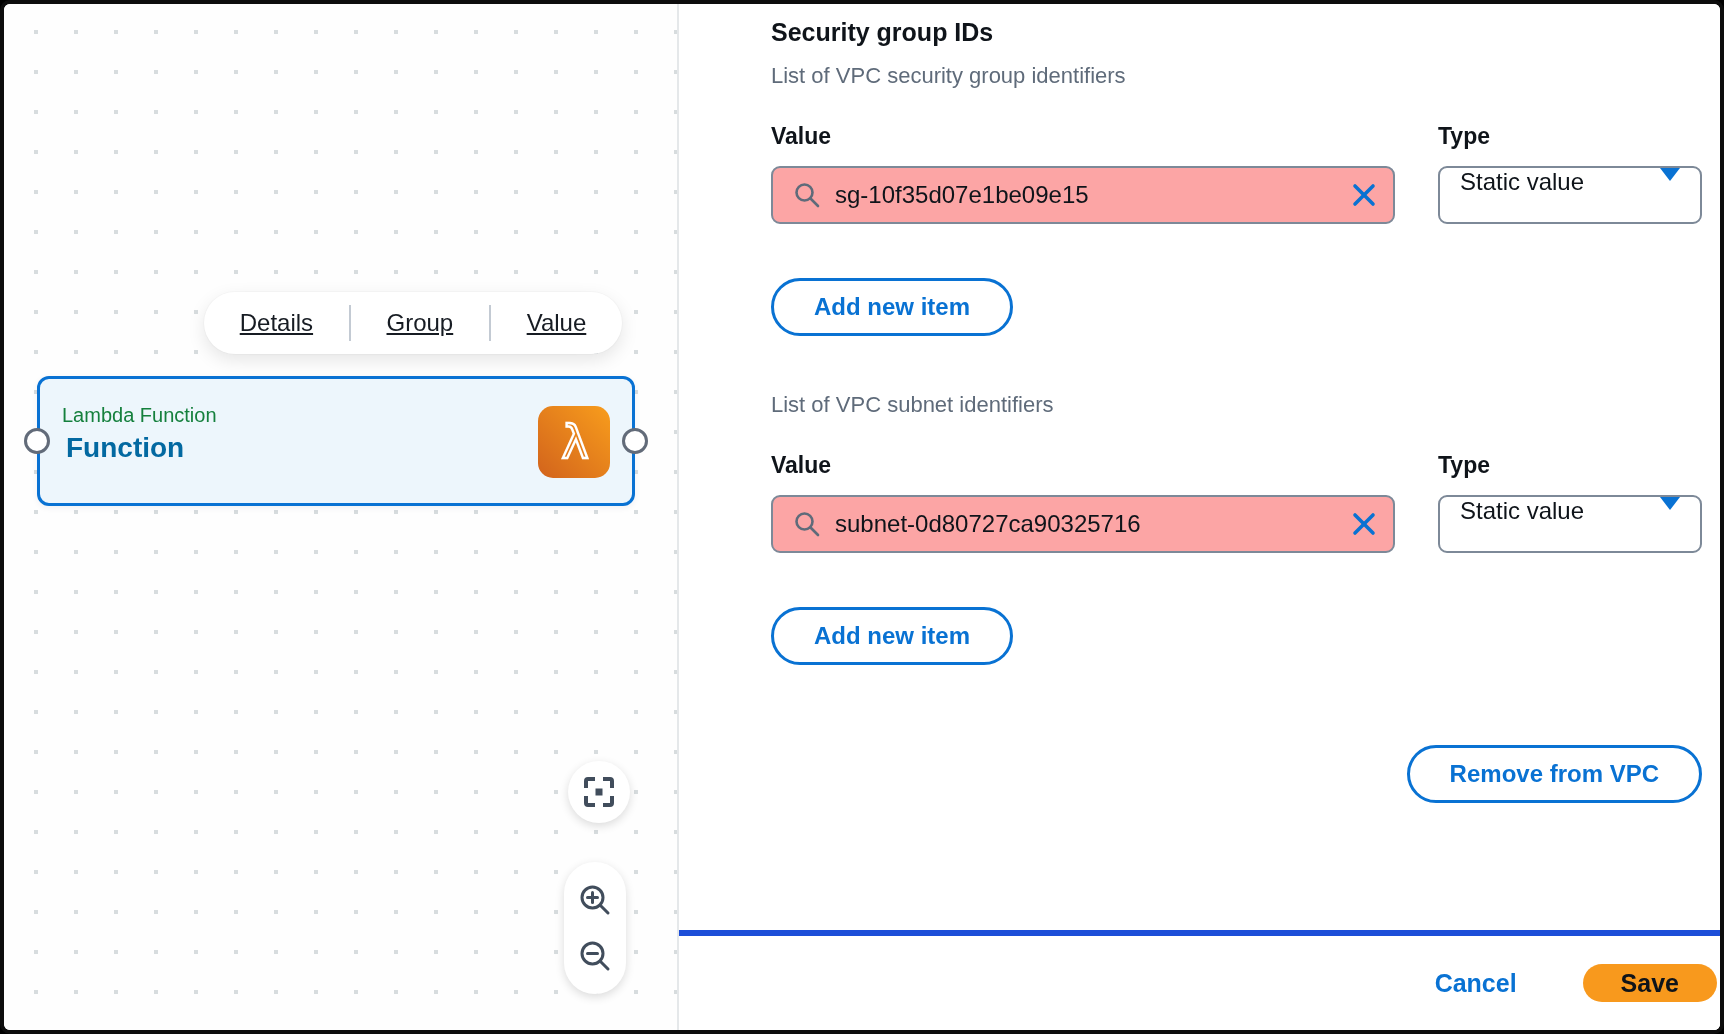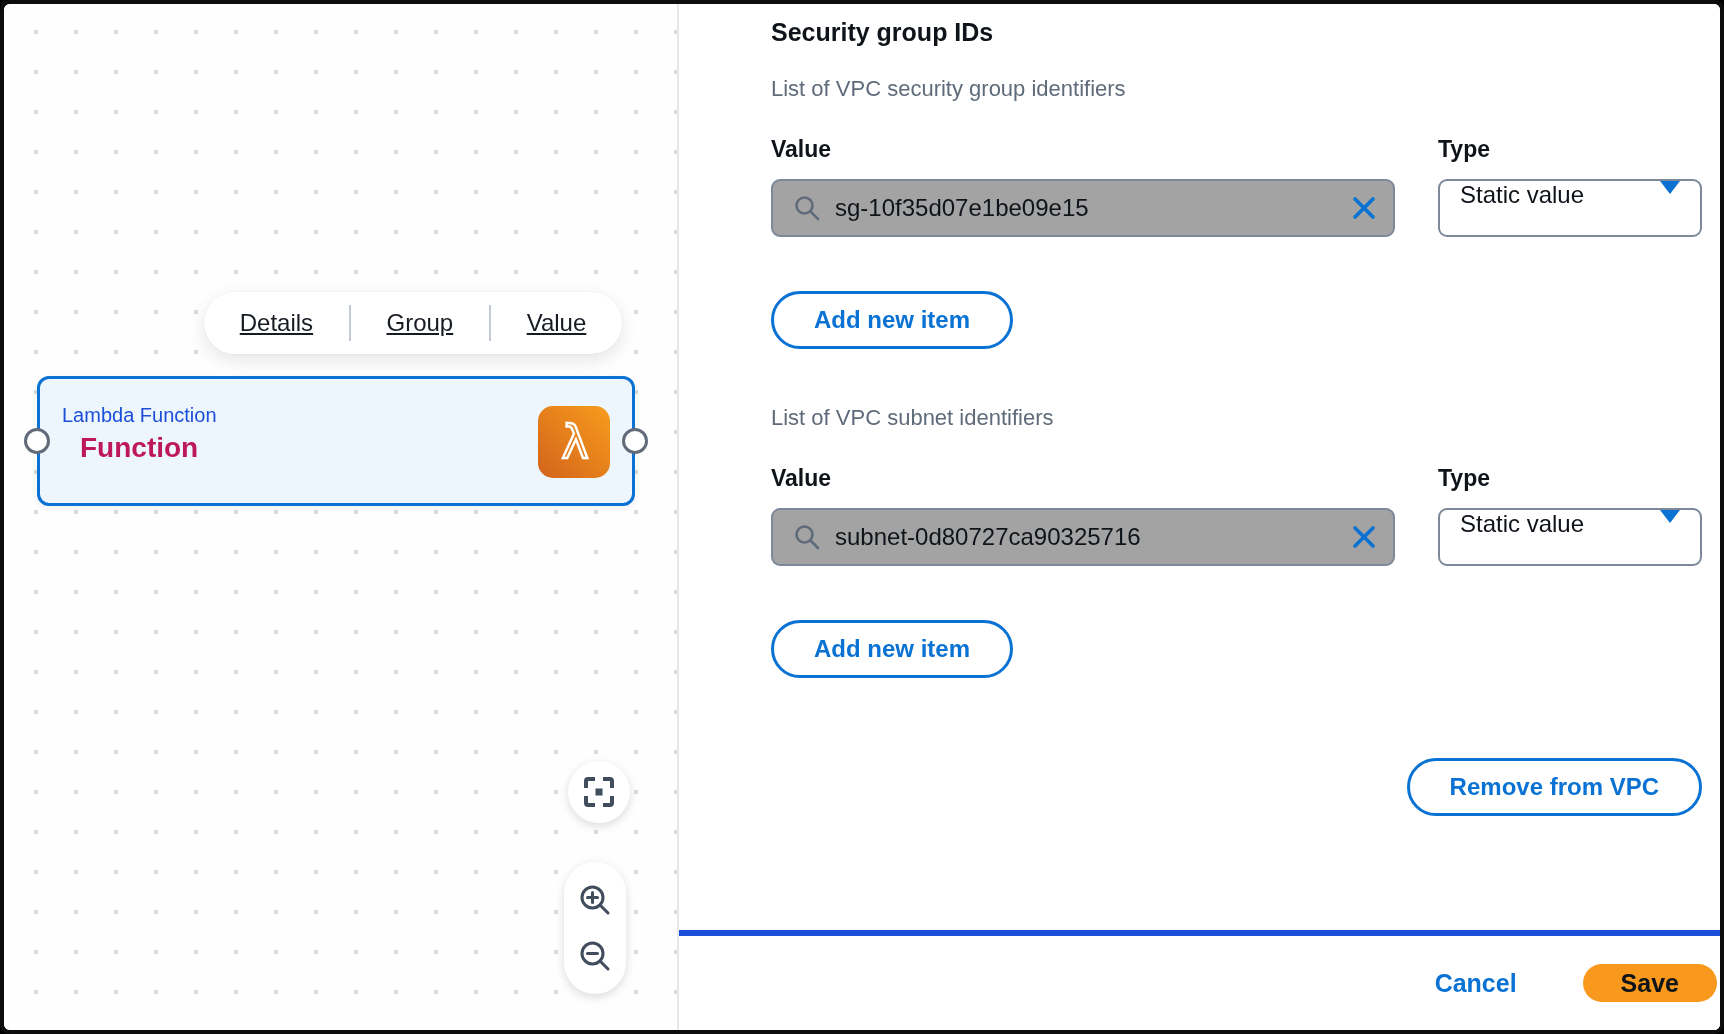--- a/index.html
+++ b/index.html
@@ -31,22 +31,22 @@
     font-size:24px; color:#171c23; padding:0 18px; cursor:pointer;
     background:none; border:none; font-family:inherit;text-decoration:underline;
   }
   .context-menu .menu-sep { width:2px; height:36px; background:#c3cad3; }
 
   .node {
     position:absolute; left:33px; top:372px; width:598px; height:130px;
     background:#edf6fc; border:3px solid #0972d3; border-radius:12px;
     box-shadow:0 2px 6px rgba(0,40,80,0.06);
   }
-  .node .node-type { position:absolute; left:22px; top:25px; font-size:20px; color:#1d4ed8; }
-  .node .node-name { position:absolute; left:40px; top:53px; font-size:28px; font-weight:bold; color:#be185d; }
+  .node .node-type { position:absolute; left:22px; top:25px; font-size:20px; color:#15803d; }
+  .node .node-name { position:absolute; left:26px; top:53px; font-size:28px; font-weight:bold; color:#0369a1; }
   .node .node-icon {
     position:absolute; right:22px; top:27px; width:72px; height:72px;
     border-radius:15px;
     background:linear-gradient(45deg, #d2631c 0%, #f89d1c 100%);
     display:flex; align-items:center; justify-content:center;
   }
   .handle {
     position:absolute; width:26px; height:26px; border-radius:50%;
     background:#fff; border:3.5px solid #626b79;
   }
@@ -64,30 +64,30 @@
     border-radius:31px; background:#fff;
     box-shadow:0 3px 10px rgba(0,0,0,0.14);
     display:flex; flex-direction:column; align-items:center; justify-content:space-evenly;
   }
   .zoom-pill button { background:none; border:none; cursor:pointer; line-height:0; }
 
   
   .panel { position:relative; flex:1; height:100%; background:#fff; padding:14px 32px 0 92px; }
 
   .section-title { font-size:25px; font-weight:bold; color:#0f141a; }
-  .section-desc  { font-size:22px; color:#5f6b7a; margin-top:29px; }
+  .section-desc  { font-size:22px; color:#5f6b7a; margin-top:16px; }
 
   .field-row { display:flex; gap:43px; margin-top:34px; }
   .col-value { width:624px; }
   .col-type  { width:264px; }
   .field-label { font-size:23px; font-weight:bold; color:#0f141a; margin-bottom:16px; }
 
   .search-box {
     display:flex; align-items:center; height:58px;
-    border:2px solid #7d8998; border-radius:9px; background:#a3a3a3;
+    border:2px solid #7d8998; border-radius:9px; background:#fca5a5;
   }
   .search-box svg { flex:none; margin-left:20px; }
   .search-box input {
     flex:1; min-width:0; border:none; outline:none; background:transparent;
     font-family:inherit; font-size:24px; color:#0f141a; margin-left:14px;
   }
   .clear-btn { flex:none; background:none; border:none; cursor:pointer; margin-right:16px; line-height:0; }
 
   .select-box {
     display:flex; align-items:flex-start; justify-content:space-between;

